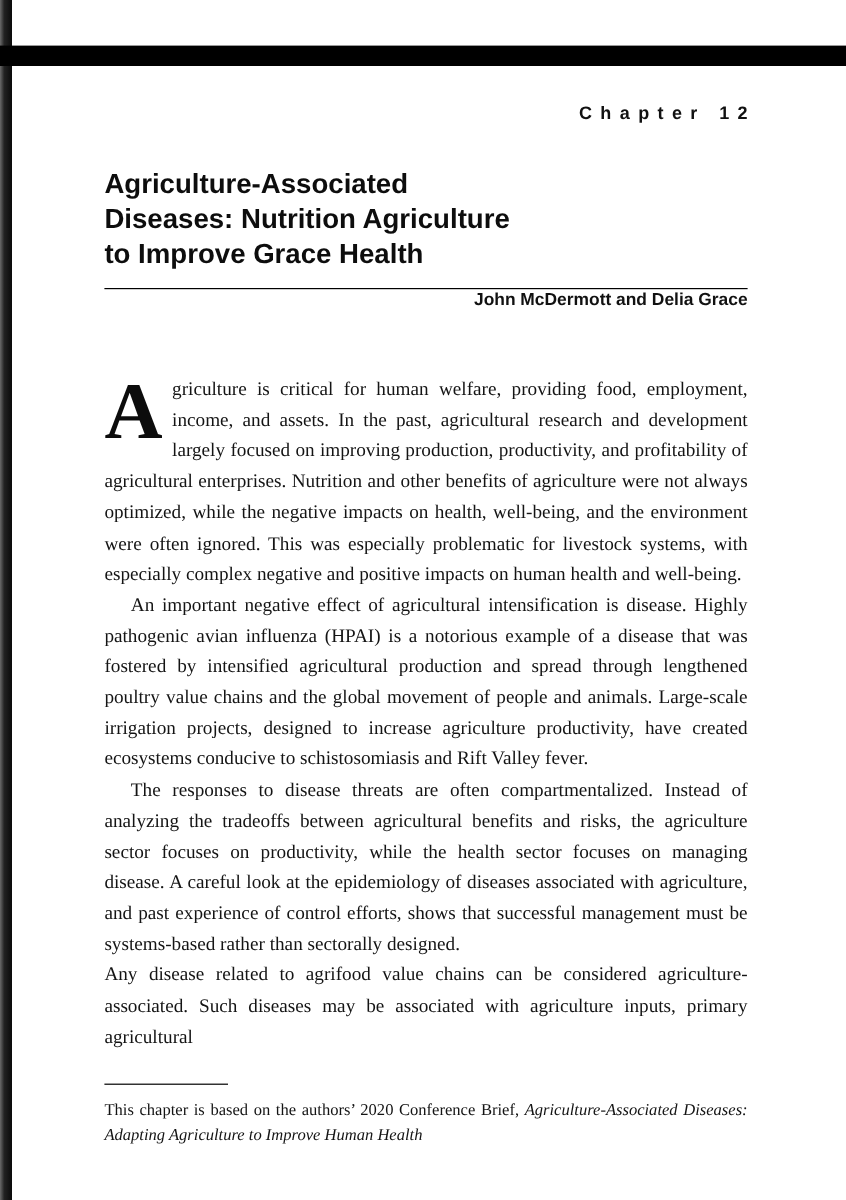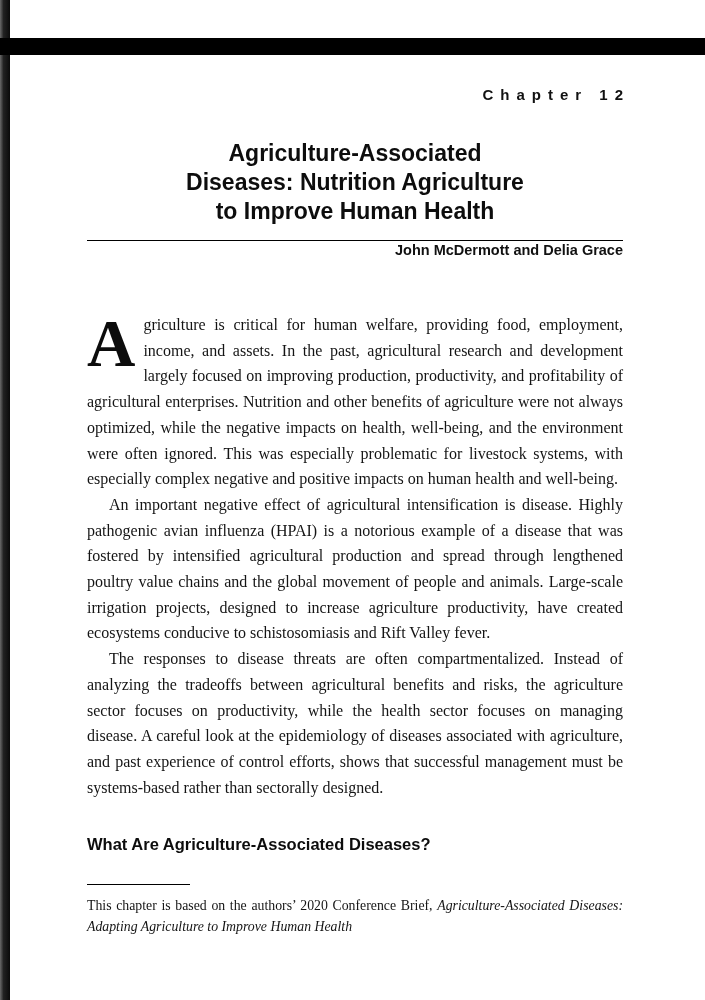--- a/index.html
+++ b/index.html
@@ -34,21 +34,21 @@
     text-align: right;
     font-family: "Liberation Sans", sans-serif;
     font-weight: bold;
     font-size: 15px;
     letter-spacing: 7px;
     margin-right: -7px;
     color: #111;
   }
   .title {
     margin-top: 36px;
-    text-align: center;
+    text-align: left;
     font-family: "Liberation Sans", sans-serif;
     font-weight: bold;
     font-size: 23px;
     line-height: 29px;
     color: #0d0d0d;
   }
   .title-rule {
     margin-top: 14px;
     border: 0;
     border-top: 1.5px solid #000;
@@ -112,40 +112,40 @@
   <div class="edge-strip"></div>
   <div class="top-bar"></div>
 
   <div class="content">
 
     <div class="chapter-label">Chapter 12</div>
 
     <div class="title">
       <div>Agriculture-Associated</div>
       <div>Diseases: Nutrition Agriculture</div>
-      <div>to Improve Human Health</div>
+      <div>to Improve Grace Health</div>
     </div>
 
     <hr class="title-rule">
 
     <div class="authors">John McDermott and Delia Grace</div>
 
     <div class="body-text">
 
       <p class="para">
         <span class="dropcap">A</span>
         <span>griculture is critical for human welfare, providing food, employment, income, and assets. In the past, agricultural research and development largely focused on improving production, productivity, and profitability of agricultural enterprises. Nutrition and other benefits of agriculture were not always optimized, while the negative impacts on health, well-being, and the environment were often ignored. This was especially problematic for livestock systems, with especially complex negative and positive impacts on human health and well-being.</span>
       </p>
 
       <p class="para indent">An important negative effect of agricultural intensification is disease. Highly pathogenic avian influenza (HPAI) is a notorious example of a disease that was fostered by intensified agricultural production and spread through lengthened poultry value chains and the global movement of people and animals. Large-scale irrigation projects, designed to increase agriculture productivity, have created ecosystems conducive to schistosomiasis and Rift Valley fever.</p>
 
       <p class="para indent">The responses to disease threats are often compartmentalized. Instead of analyzing the tradeoffs between agricultural benefits and risks, the agriculture sector focuses on productivity, while the health sector focuses on managing disease. A careful look at the epidemiology of diseases associated with agriculture, and past experience of control efforts, shows that successful management must be systems-based rather than sectorally designed.</p>
 
-      <h2 class="section-heading">What Are Agriculture-Associated Diseases?</h2>
 
+      <p class="para">Any disease related to agrifood value chains can be considered agriculture-associated. Such diseases may be associated with agriculture inputs, primary agricultural</p>
 
     </div>
 
     <div class="footnote">
       <hr class="footnote-rule">
       <p class="footnote-text">
         <span>This chapter is based on the authors’ 2020 Conference Brief, </span><span class="italic">Agriculture-Associated Diseases: Adapting Agriculture to Improve Human Health</span>
       </p>
     </div>
 

